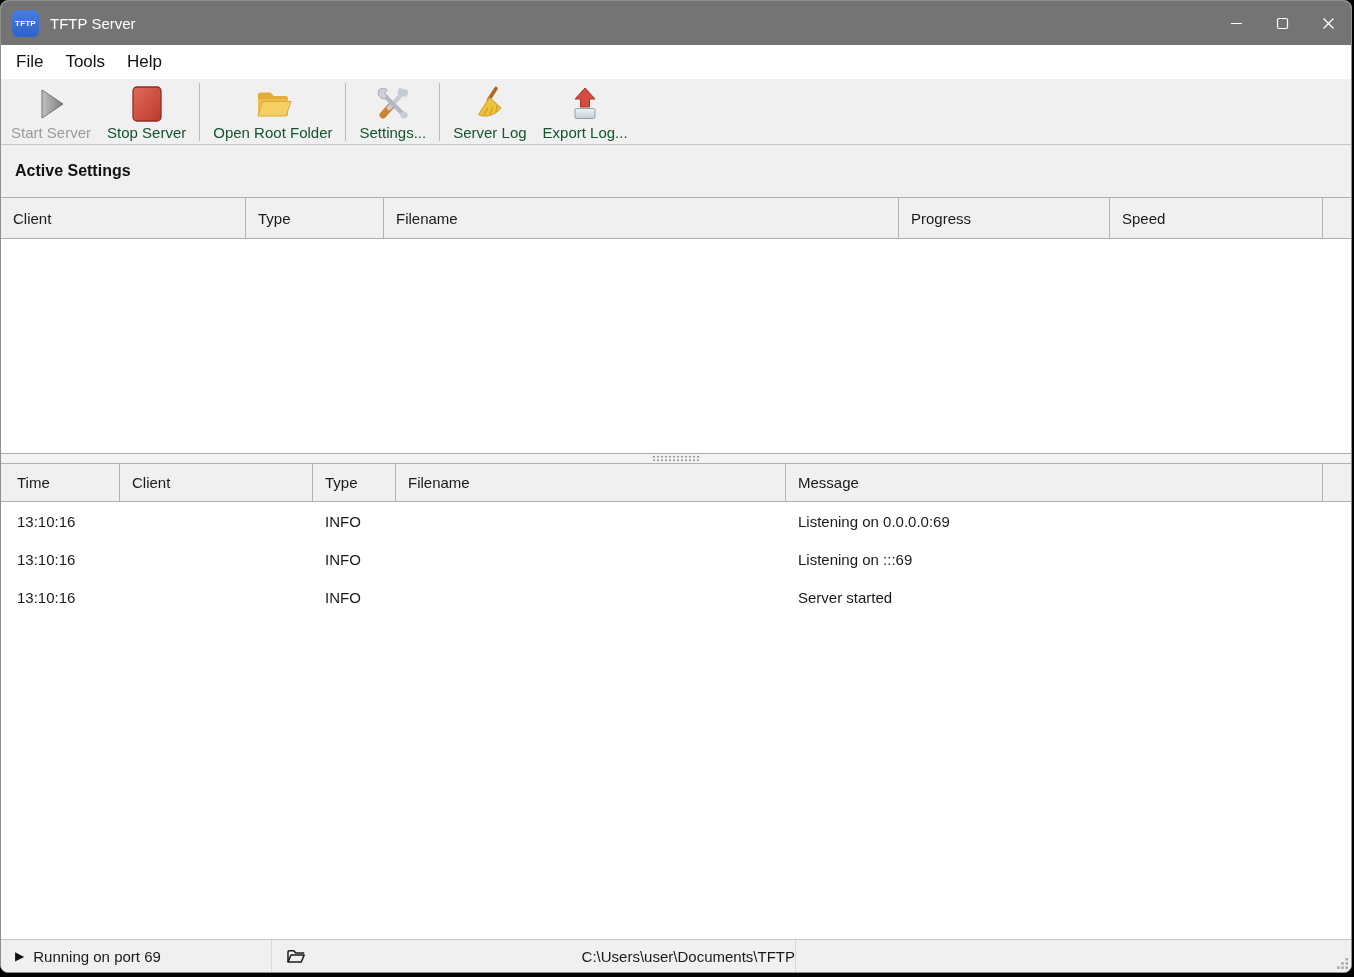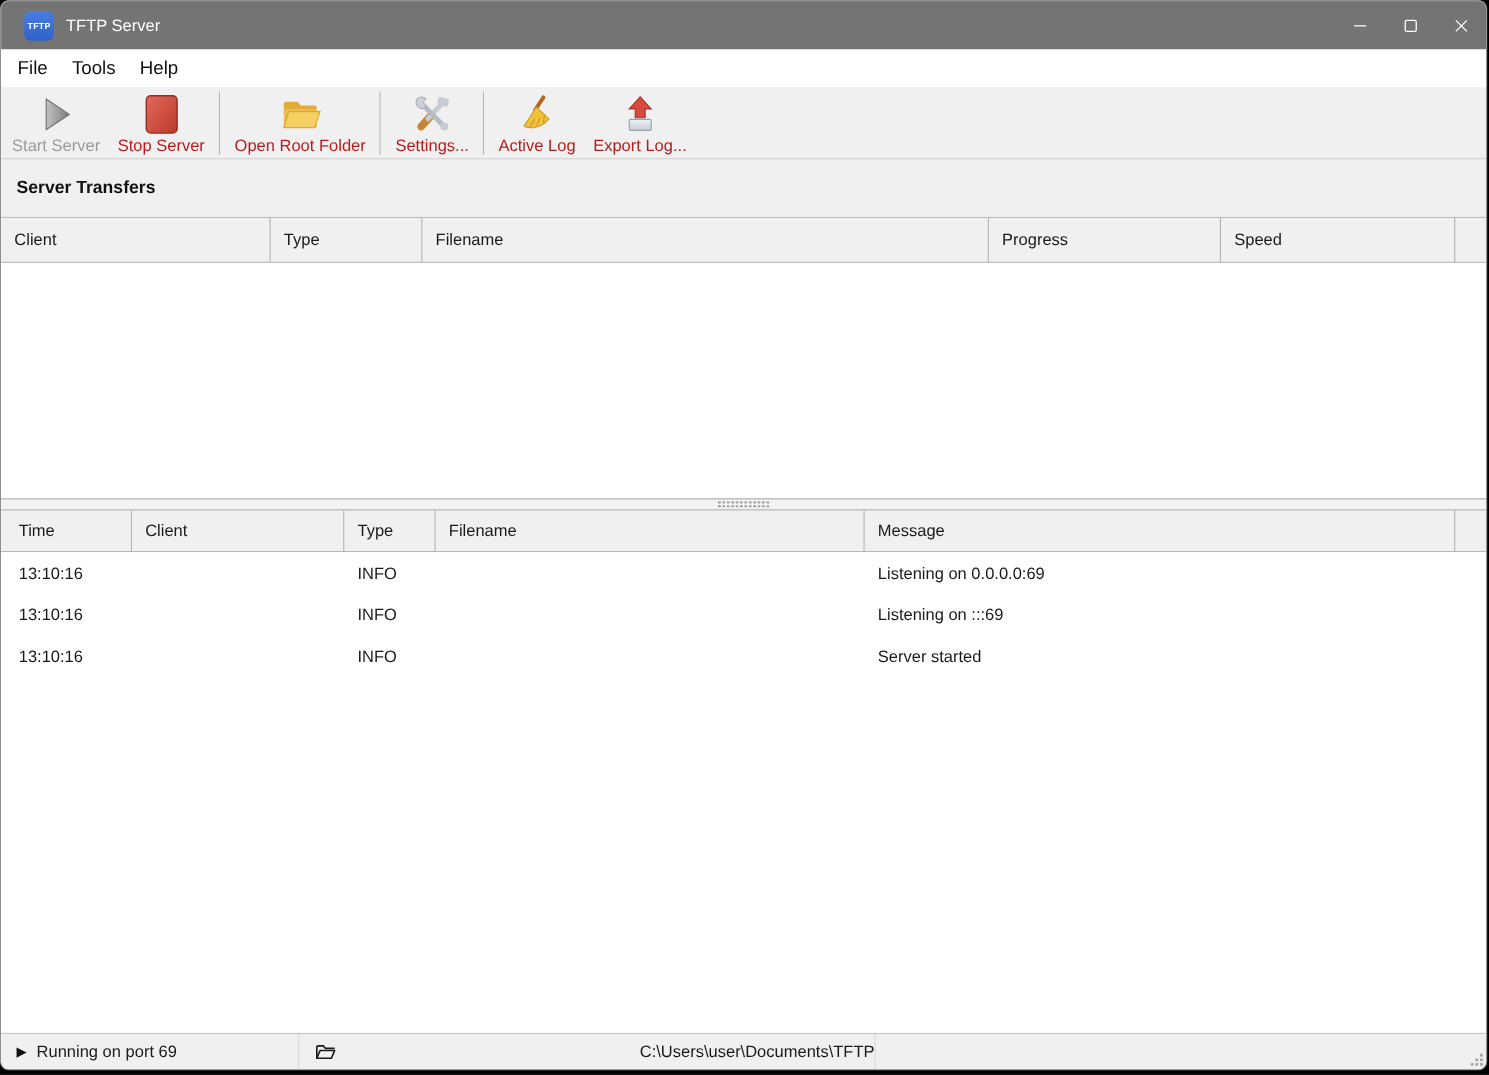--- a/index.html
+++ b/index.html
@@ -5,35 +5,35 @@
   * { margin:0; padding:0; box-sizing:border-box; }
   html,body { width:1354px; height:977px; background:#000; font-family:"Liberation Sans", sans-serif; }
   .window {
     position:absolute; left:0; top:0; width:1352px; height:973px;
     background:#fff; border:1px solid #8f8f8f; border-radius:8px;
     overflow:hidden; display:flex; flex-direction:column;
   }
   
   .titlebar { height:44px; background:#747474; display:flex; align-items:center; flex:none; }
   .app-icon {
-    width:27px; height:27px; margin-left:21px; border-radius:6px;
+    width:27px; height:27px; margin-left:11px; border-radius:6px;
     background:linear-gradient(180deg,#4a7de0,#2f62c8);
     display:flex; align-items:center; justify-content:center; flex:none;
   }
   .app-icon span { color:#fff; font-size:8px; font-weight:bold; letter-spacing:0.2px; }
   .title-text { color:#fff; font-size:15px; margin-left:11px; flex:1; }
   .win-btn { width:46px; height:44px; display:flex; align-items:center; justify-content:center; flex:none; }
   
   .menubar { height:34px; background:#fff; display:flex; align-items:center; padding-left:4px; flex:none; }
   .menu-item { padding:0 11px; font-size:17px; color:#111; height:28px; display:flex; align-items:center; }
   
   .toolbar { height:66px; background:#f0f0f0; border-bottom:1px solid #c6c6c6; display:flex; align-items:center; padding-left:2px; flex:none; }
   .tb-btn { display:flex; flex-direction:column; align-items:center; justify-content:flex-end; padding:4px 8px 6px; height:70px; }
   .tb-btn .tb-icon { height:38px; display:flex; align-items:center; justify-content:center; }
-  .tb-btn .tb-label { font-size:15px; color:#b91c1c; margin-top:1px; white-space:nowrap; }
+  .tb-btn .tb-label { font-size:15px; color:#14532d; margin-top:1px; white-space:nowrap; }
   .tb-btn.disabled .tb-label { color:#9b9b9b; }
   .tb-sep { width:1px; height:58px; background:#b9b9b9; margin:0 5px; flex:none; }
   
   .band { height:52px; background:#f0f0f0; display:flex; align-items:center; padding-left:14px; flex:none; position:relative; }
   .band .band-title { font-size:16px; font-weight:bold; color:#111; }
   
   .thead { display:flex; background:#f0f0f0; border-top:1px solid #b0b0b0; border-bottom:1px solid #b0b0b0; flex:none; }
   .th { font-size:15px; color:#1a1a1a; padding-left:12px; display:flex; align-items:center; border-right:1px solid #b4b4b4; overflow:hidden; }
   .th.filler { border-right:none; flex:1; }
   .trow { display:flex; background:#fff; flex:none; }
@@ -166,42 +166,42 @@
     <div class="tb-sep"></div>
 
     <div class="tb-btn">
       <div class="tb-icon">
         <svg width="36" height="36" viewBox="0 0 36 36">
           <line x1="24" y1="2.5" x2="16.5" y2="14" stroke="#b2671f" stroke-width="3.6" stroke-linecap="round"></line>
           <path d="M17.5 11.5 L29 22 Q24 28.5 15 30 Q9.5 30.5 6.5 28.5 Z" fill="#f0c23b" stroke="#d19a26" stroke-width="1"></path>
           <path d="M12 29 L16 22 M18 28 L21 21 M24 26 L25 19" stroke="#d19a26" stroke-width="1.2" fill="none"></path>
         </svg>
       </div>
-      <div class="tb-label">Active Log</div>
+      <div class="tb-label">Server Log</div>
     </div>
 
     <div class="tb-btn">
       <div class="tb-icon">
         <svg width="34" height="36" viewBox="0 0 34 36">
           <path d="M17 2 L27 13 H21.5 V21 H12.5 V13 H7 Z" fill="#d64b3f" stroke="#a83428" stroke-width="1"></path>
           <defs>
               <linearGradient id="gBase" x1="0" y1="0" x2="0" y2="1">
             <stop offset="0" stop-color="#eef2f5"></stop>
                 <stop offset="1" stop-color="#c4cdd4"></stop>
           </linearGradient>
             </defs>
           <rect x="7" y="22.5" width="20" height="10" rx="1.5" fill="url(#gBase)" stroke="#96a0a9" stroke-width="1"></rect>
         </svg>
       </div>
       <div class="tb-label">Export Log...</div>
     </div>
   </div>
 
   <div class="band">
-    <span class="band-title">Server Transfers</span>
+    <span class="band-title">Active Settings</span>
   </div>
 
   <div class="thead">
     <div class="th t-h t-c1">Client</div>
     <div class="th t-h t-c2">Type</div>
     <div class="th t-h t-c3">Filename</div>
     <div class="th t-h t-c4">Progress</div>
     <div class="th t-h t-c5">Speed</div>
     <div class="th t-h filler"></div>
   </div>

